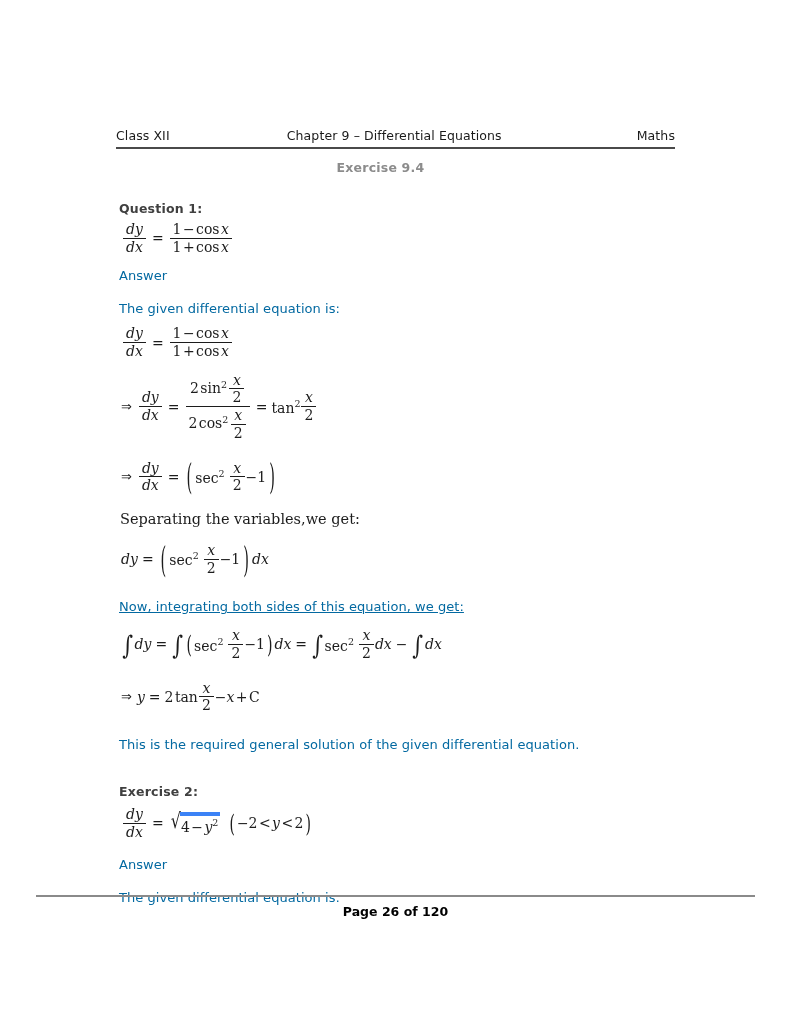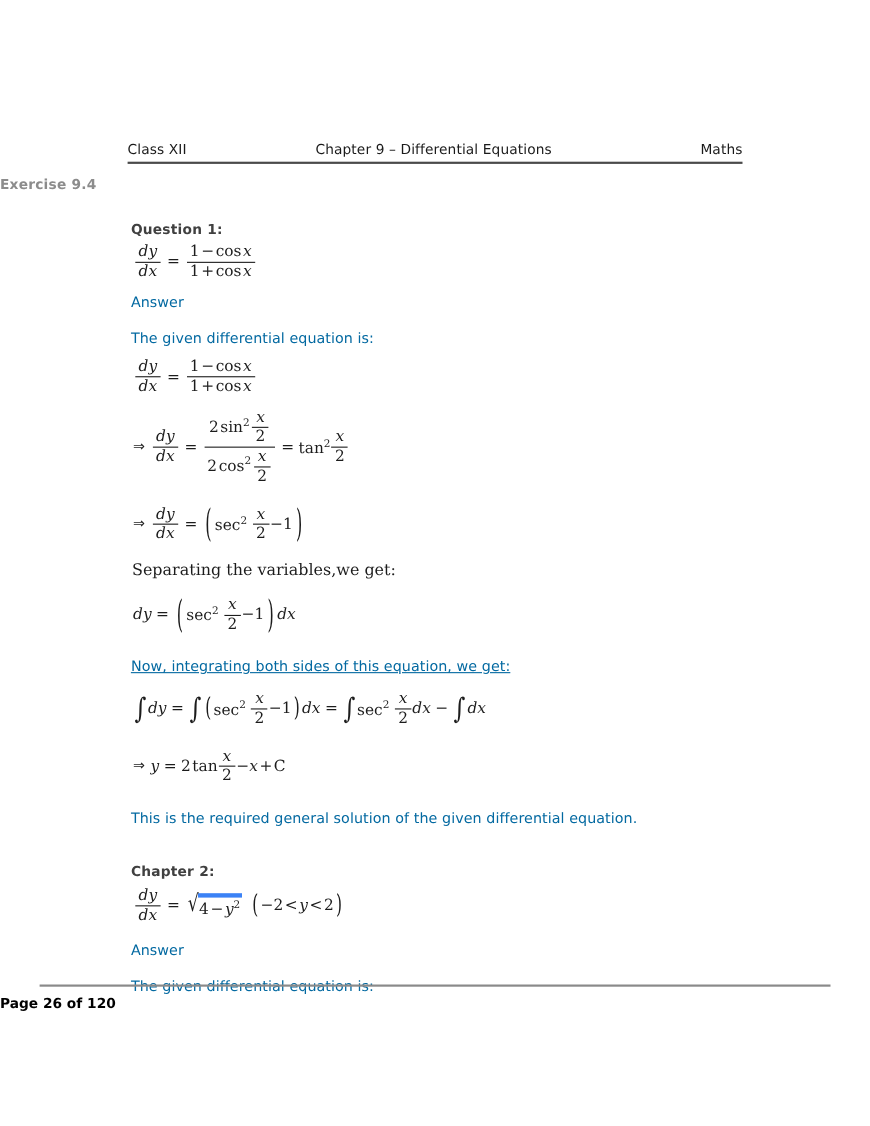--- a/index.html
+++ b/index.html
@@ -38,20 +38,21 @@
     height: 2px;
     background: #4a4a4a;
   }
 
   
   .exercise-title {
     position: absolute;
     left: 0;
     top: 160px;
     width: 761px;
+    text-align: center;
     font-size: 12.5px;
     font-weight: bold;
     color: #8c8c8c;
     letter-spacing: 0.2px;
   }
 
   
   .content {
     position: absolute;
     left: 119px;
@@ -172,20 +173,21 @@
     top: 895px;
     width: 719px;
     height: 2px;
     background: #8a8a8a;
   }
   .footer-text {
     position: absolute;
     left: 0;
     top: 904px;
     width: 791px;
+    text-align: center;
     font-size: 12.5px;
     font-weight: bold;
     color: #000000;
     font-family: "DejaVu Sans", sans-serif;
   }
 </style>
 </head>
 <body>
 
 <div class="page">
@@ -373,21 +375,21 @@
           <span class="den">2</span>
         </span>
         <span>−<span class="it">x</span> + C</span>
       </div>
 
       <p class="body-text" style="margin-top:24px;">This is the required general solution of the given differential equation.</p>
     </div>
 
     <div style="margin-top:32px;">
 
-      <p class="q-label">Chapter 2:</p>
+      <p class="q-label">Exercise 2:</p>
 
       <div class="math math-line" style="margin:8px 0 0 2px;">
         <span class="frac">
           <span class="num it">dy</span>
           <span class="bar"></span>
           <span class="den it">dx</span>
         </span>
         <span class="sp-s"></span>
           <span>=</span>
           <span class="sp-s"></span>

